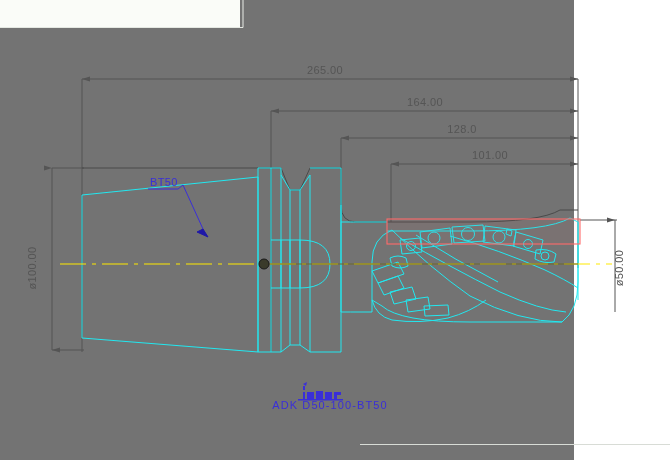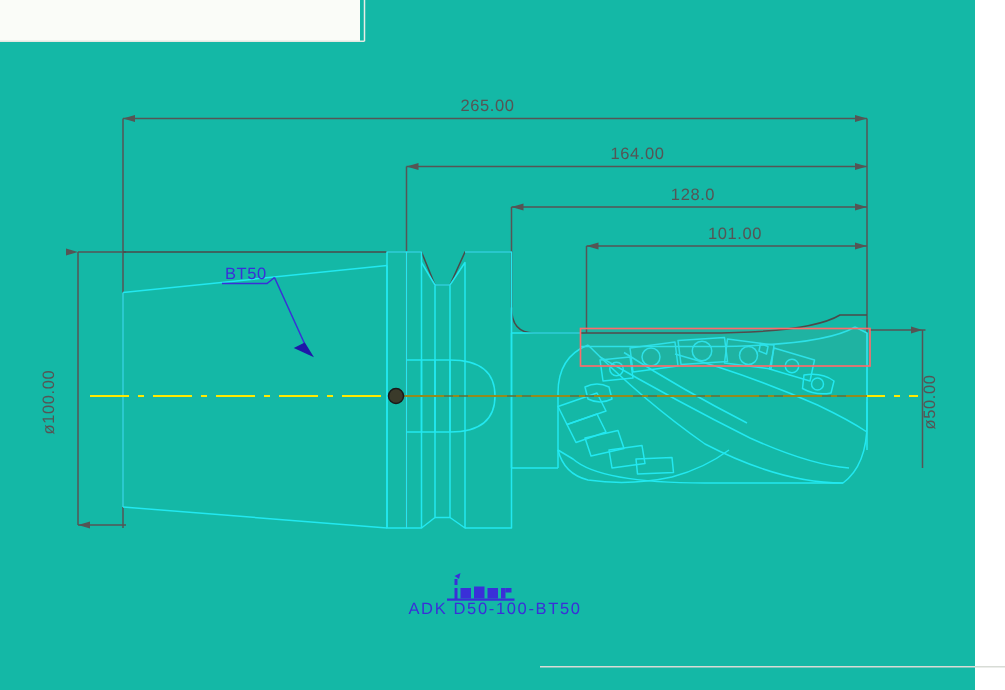--- a/index.html
+++ b/index.html
@@ -5,22 +5,22 @@
 <style>
   html,body{margin:0;padding:0;}
   body{
     width:670px;height:460px;
     background:#ffffff;
     font-family:"Liberation Sans", sans-serif;
     overflow:hidden;
     position:relative;
   }
   #viewport{
-    position:absolute;left:0;top:0;width:650px;height:460px;
-    background:#14b8a6;
+    position:absolute;left:0;top:0;width:574px;height:460px;
+    background:#737373;
   }
   #cad{
     position:absolute;left:0;top:0;
     width:670px;height:460px;
     display:block;
   }
   .dimtext{
     font-family:"Liberation Sans", sans-serif;
     font-size:11px;
     fill:#555555;

